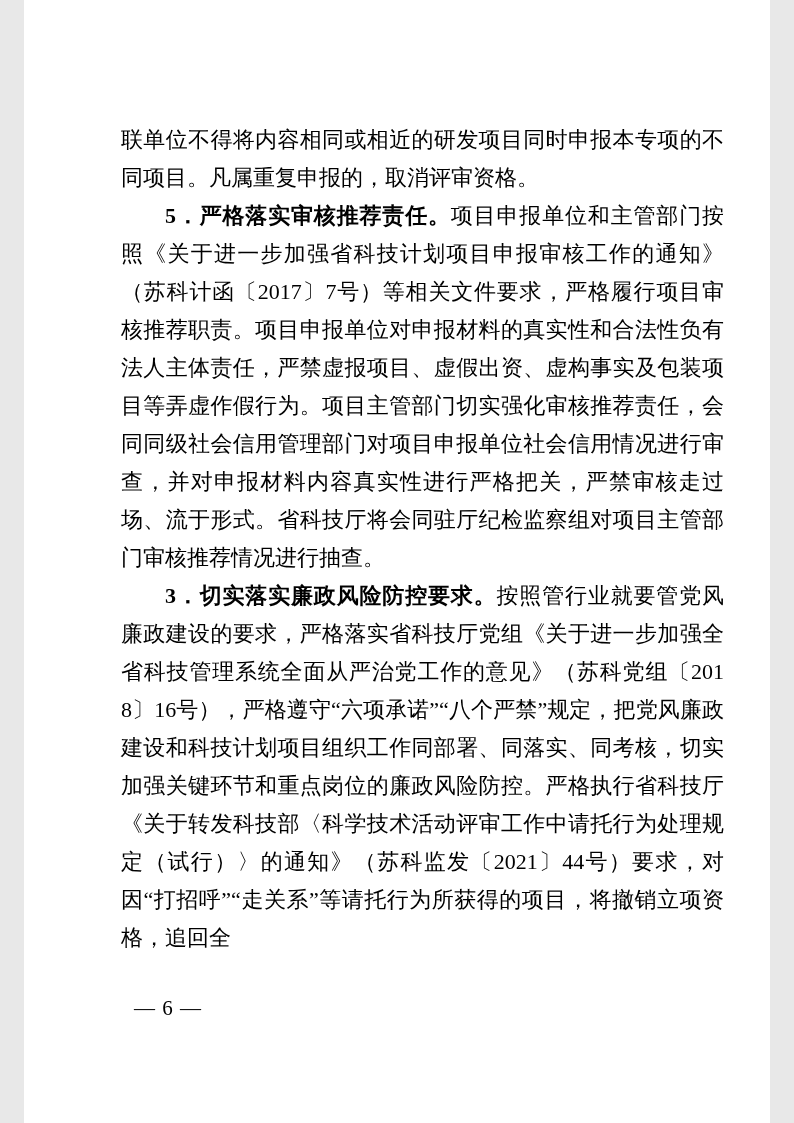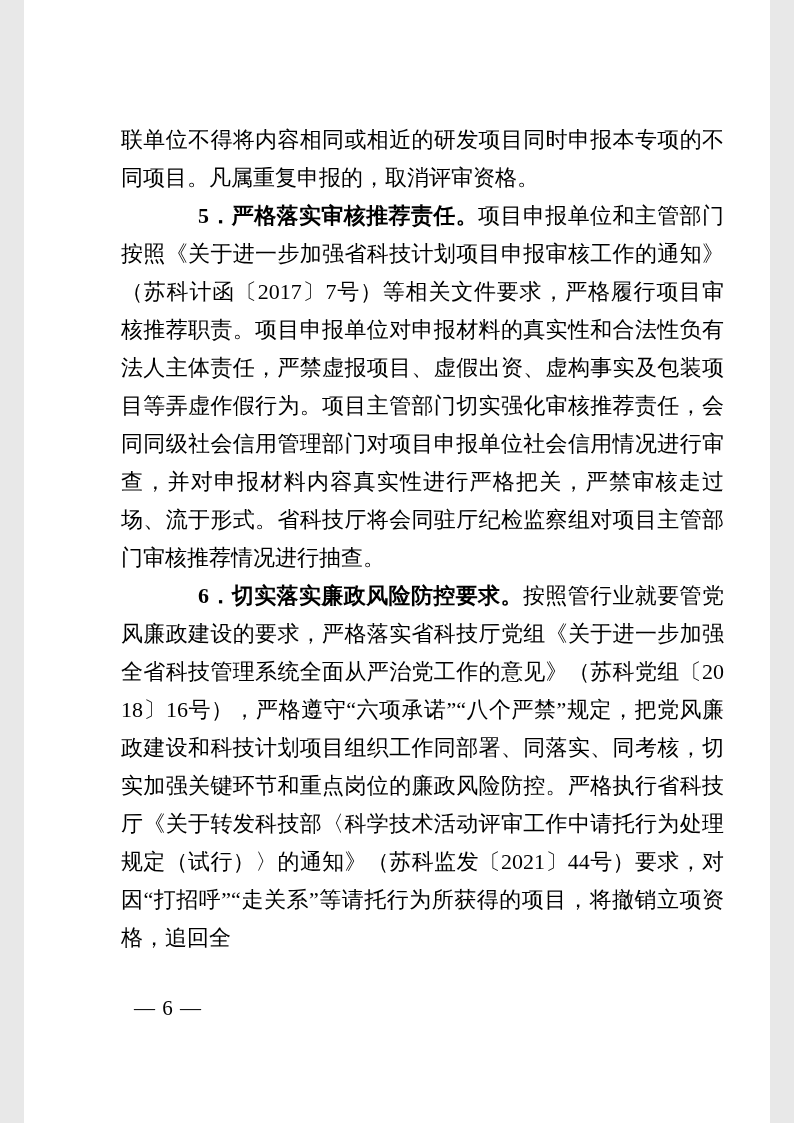--- a/index.html
+++ b/index.html
@@ -20,33 +20,33 @@
     top: 121px;
     width: 603px;
     font-size: 22px;
     line-height: 38px;
     text-align: justify;
     text-justify: inter-ideograph;
     word-break: break-all;
   }
   .para { text-align: justify; }
   .para.indent { text-indent: 2em; }
-  .seg-bold { font-weight: bold; margin-left: 33px; }
+  .seg-bold { font-weight: bold; }
   .footer {
     position: absolute;
     left: 110px;
     top: 996px;
     font-size: 21px;
     letter-spacing: 1px;
     color: #000000;
   }
 </style>
 </head>
 <body>
 
 <div class="page">
   <div class="content" id="content">
       <p class="para"><span>联单位不得将内容相同或相近的研发项目同时申报本专项的不同项目。凡属重复申报的，取消评审资格。</span></p>
       <p class="para indent"><span class="seg-bold">5．严格落实审核推荐责任。</span><span>项目申报单位和主管部门按照《关于进一步加强省科技计划项目申报审核工作的通知》（苏科计函〔2017〕7号）等相关文件要求，严格履行项目审核推荐职责。项目申报单位对申报材料的真实性和合法性负有法人主体责任，严禁虚报项目、虚假出资、虚构事实及包装项目等弄虚作假行为。项目主管部门切实强化审核推荐责任，会同同级社会信用管理部门对项目申报单位社会信用情况进行审查，并对申报材料内容真实性进行严格把关，严禁审核走过场、流于形式。省科技厅将会同驻厅纪检监察组对项目主管部门审核推荐情况进行抽查。</span></p>
-      <p class="para indent"><span class="seg-bold">6．切实落实廉政风险防控要求。</span><span>按照管行业就要管党风廉政建设的要求，严格落实省科技厅党组《关于进一步加强全省科技管理系统全面从严治党工作的意见》（苏科党组〔2018〕16号），严格遵守“六项承诺”“八个严禁”规定，把党风廉政建设和科技计划项目组织工作同部署、同落实、同考核，切实加强关键环节和重点岗位的廉政风险防控。严格执行省科技厅《关于转发科技部〈科学技术活动评审工作中请托行为处理规定（试行）〉的通知》（苏科监发〔2021〕44号）要求，对因“打招呼”“走关系”等请托行为所获得的项目，将撤销立项资格，追回全</span></p>
+      <p class="para indent"><span class="seg-bold">3．切实落实廉政风险防控要求。</span><span>按照管行业就要管党风廉政建设的要求，严格落实省科技厅党组《关于进一步加强全省科技管理系统全面从严治党工作的意见》（苏科党组〔2018〕16号），严格遵守“六项承诺”“八个严禁”规定，把党风廉政建设和科技计划项目组织工作同部署、同落实、同考核，切实加强关键环节和重点岗位的廉政风险防控。严格执行省科技厅《关于转发科技部〈科学技术活动评审工作中请托行为处理规定（试行）〉的通知》（苏科监发〔2021〕44号）要求，对因“打招呼”“走关系”等请托行为所获得的项目，将撤销立项资格，追回全</span></p>
     </div>
   <div class="footer">— 6 —</div>
 </div>
 
 </body></html>

